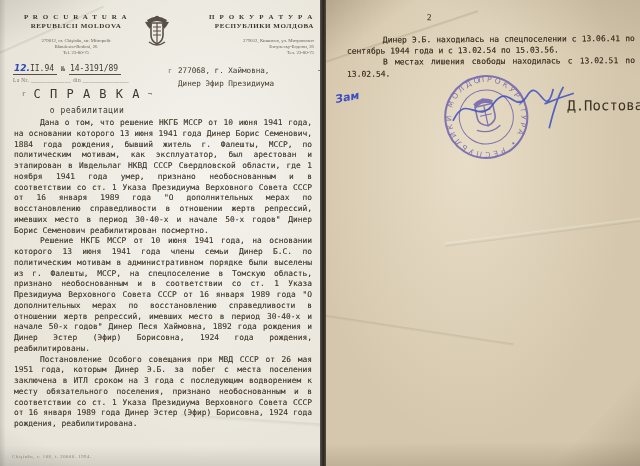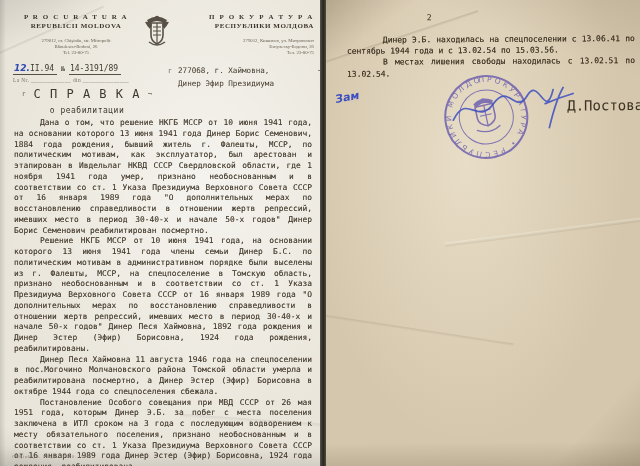--- a/index.html
+++ b/index.html
@@ -158,21 +158,20 @@
     <div class="spravka">
       <span class="brk brk-l">г</span>
       <span class="brk brk-r">¬</span>
       <div class="spravka-t1">С П Р А В К А</div>
       <div class="spravka-t2">о реабилитации</div>
     </div>
 
     <div class="body1">
       <p>Дана о том, что решение НКГБ МССР от 10 июня 1941 года, на основании которого 13 июня 1941 года Динер Борис Семенович, 1884 года рождения, бывший житель г. Фалешты, МССР, по политическим мотивам, как эксплуататор, был арестован и этапирован в Ивдельлаг НКВД СССР Свердловской области, где 1 ноября 1941 года умер, признано необоснованным и в соответствии со ст. 1 Указа Президиума Верховного Совета СССР от 16 января 1989 года "О дополнительных мерах по восстановлению справедливости в отношении жертв репрессий, имевших место в период 30-40-х и начале 50-х годов" Динер Борис Семенович реабилитирован посмертно.</p>
       <p>Решение НКГБ МССР от 10 июня 1941 года, на основании которого 13 июня 1941 года члены семьи Динер Б.С. по политическим мотивам в административном порядке были выселены из г. Фалешты, МССР, на спецпоселение в Томскую область, признано необоснованным и в соответствии со ст. 1 Указа Президиума Верховного Совета СССР от 16 января 1989 года "О дополнительных мерах по восстановлению справедливости в отношении жертв репрессий, имевших место в период 30-40-х и начале 50-х годов" Динер Песя Хаймовна, 1892 года рождения и Динер Эстер (Эфир) Борисовна, 1924 года рождения, реабилитированы.</p>
-      <p>Динер Песя Хаймовна 11 августа 1946 года на спецпоселении в пос.Могочино Молчановского района Томской области умерла и реабилитирована посмертно, а Динер Эстер (Эфир) Борисовна в октябре 1944 года со спецпоселения сбежала.</p>
       <p>Постановление Особого совещания при МВД СССР от 26 мая 1951 года, которым Динер Э.Б. за побег с места поселения заключена в ИТЛ сроком на 3 года с последующим водворением к месту обязательного поселения, признано необоснованным и в соответствии со ст. 1 Указа Президиума Верховного Совета СССР от 16 января 1989 года Динер Эстер (Эфир) Борисовна, 1924 года рождения, реабилитирована.</p>
     </div>
 
     <div class="footer1">Chişinău, c. 108, t. 20000. 1994.</div>
   </div>
 
   <div class="seam"></div>
 
   <div class="pageR-wrap">
     <div class="page2">

